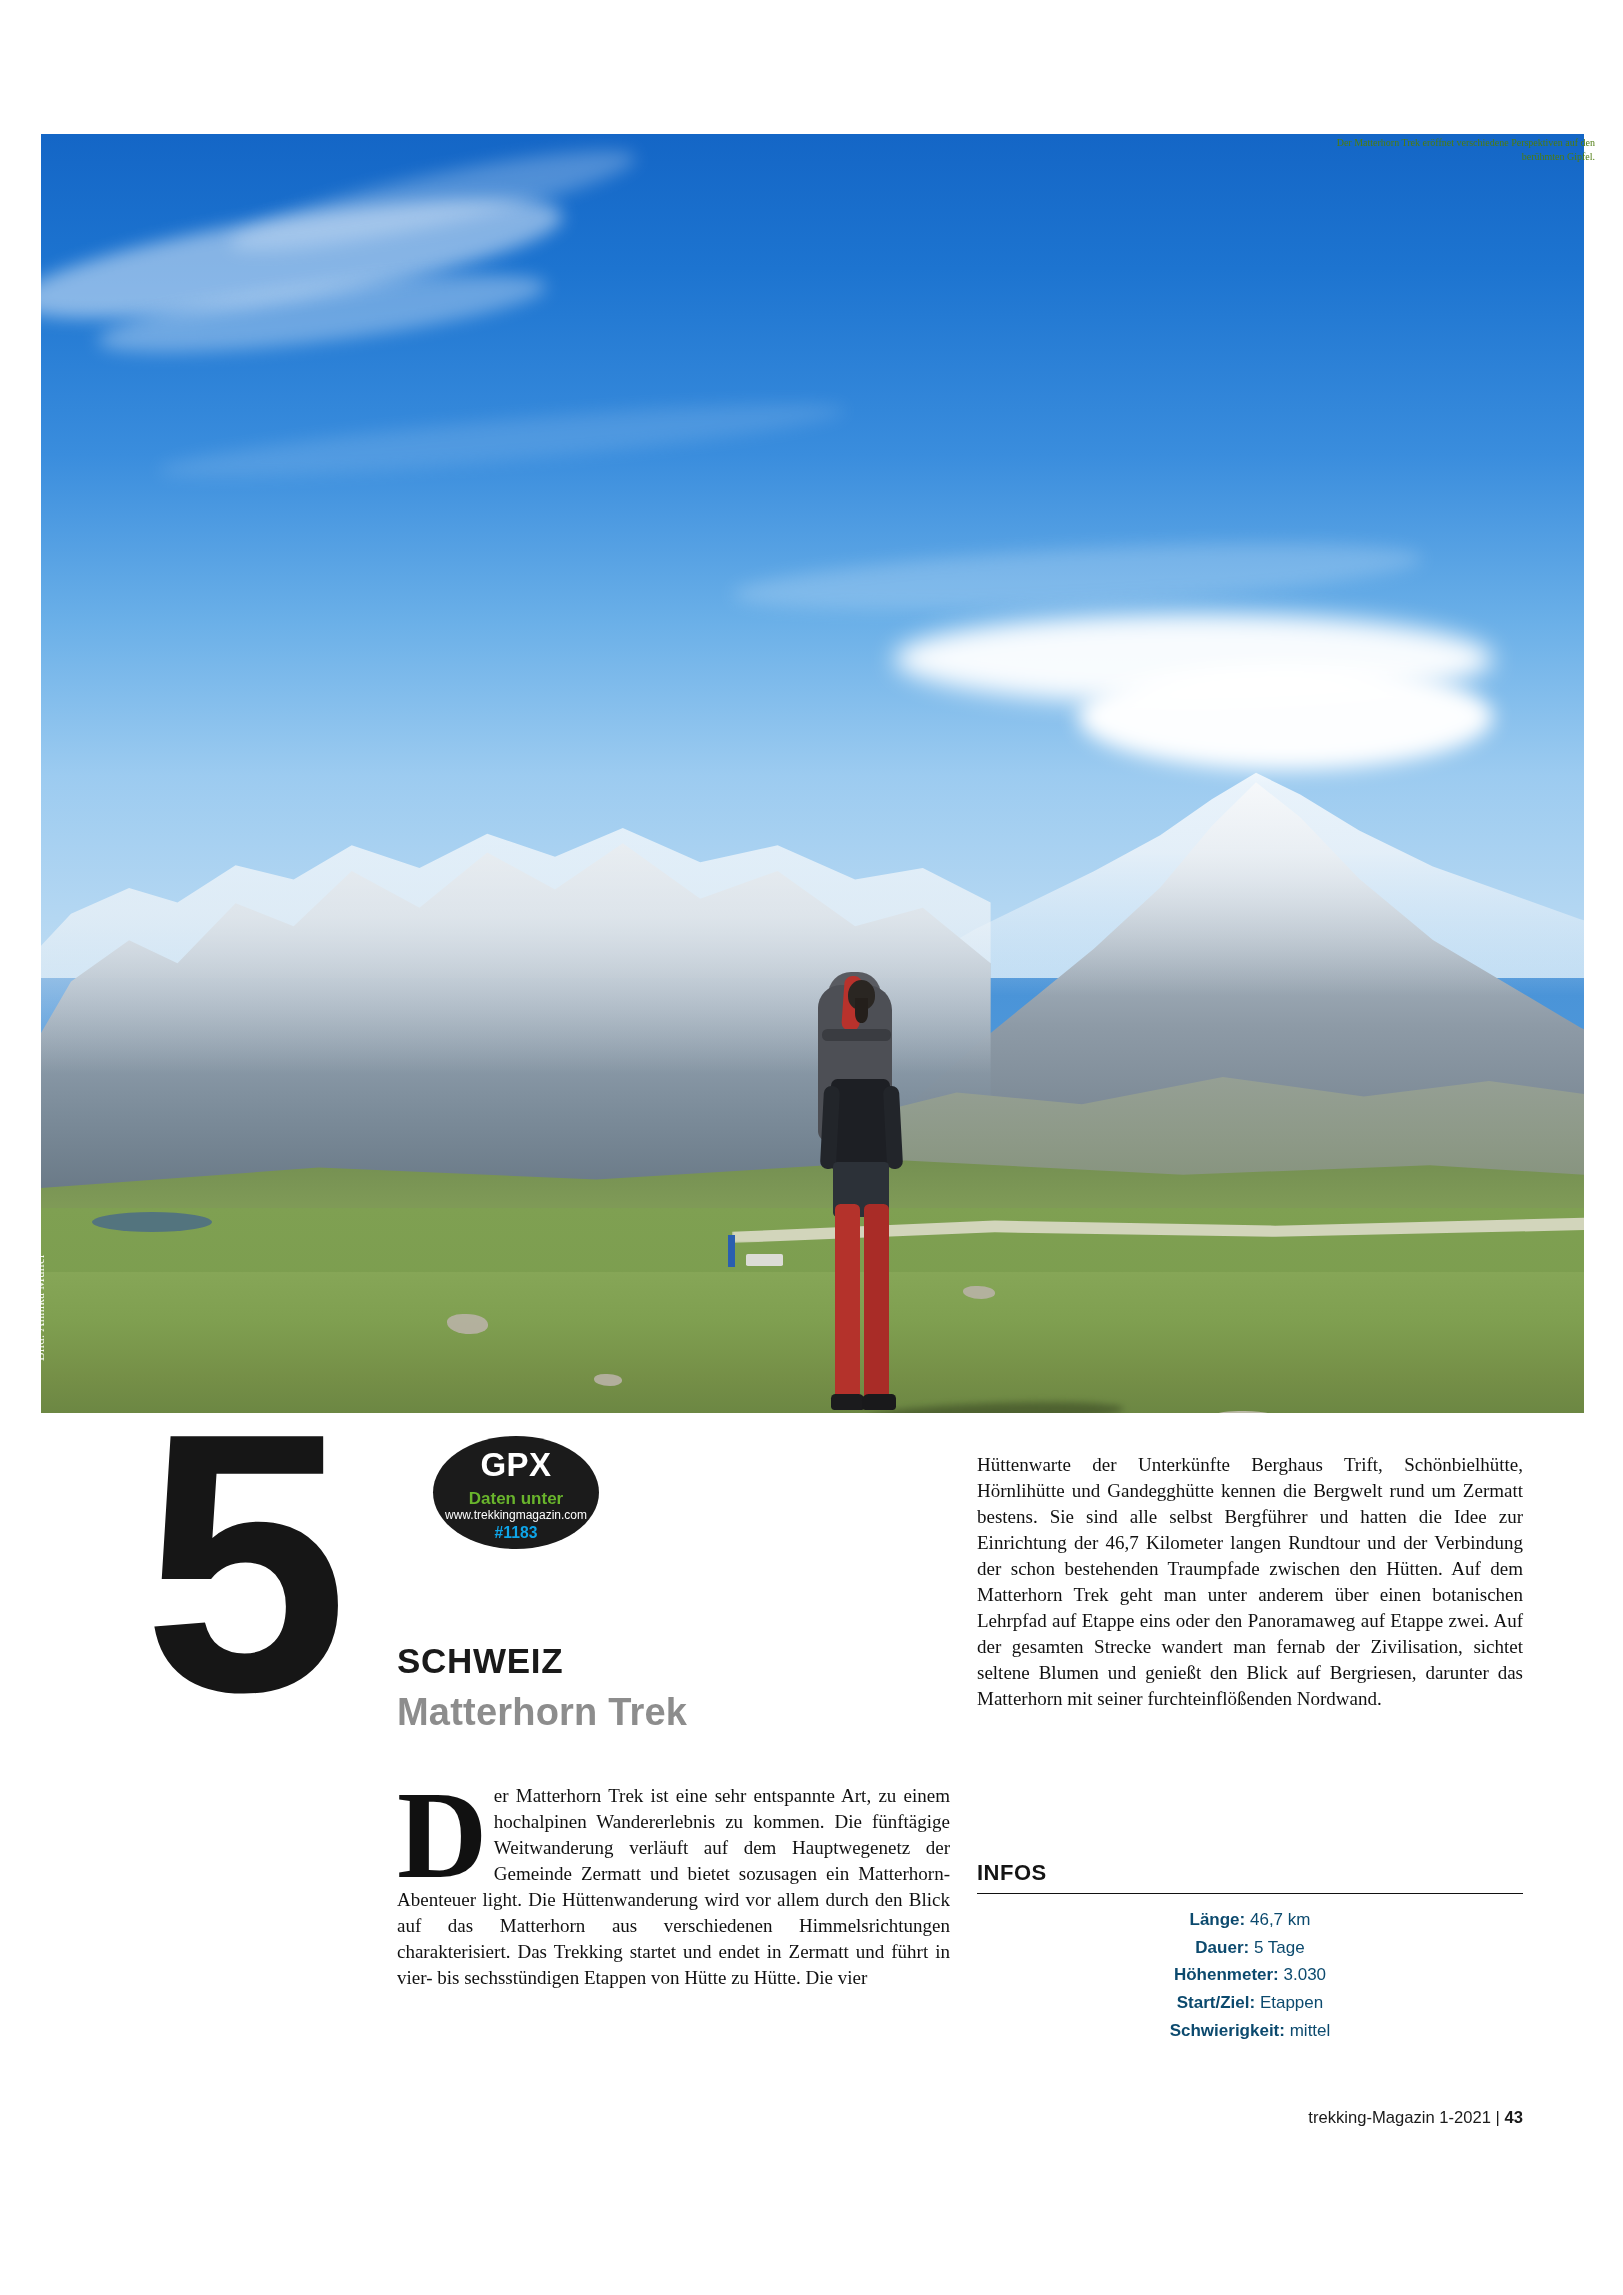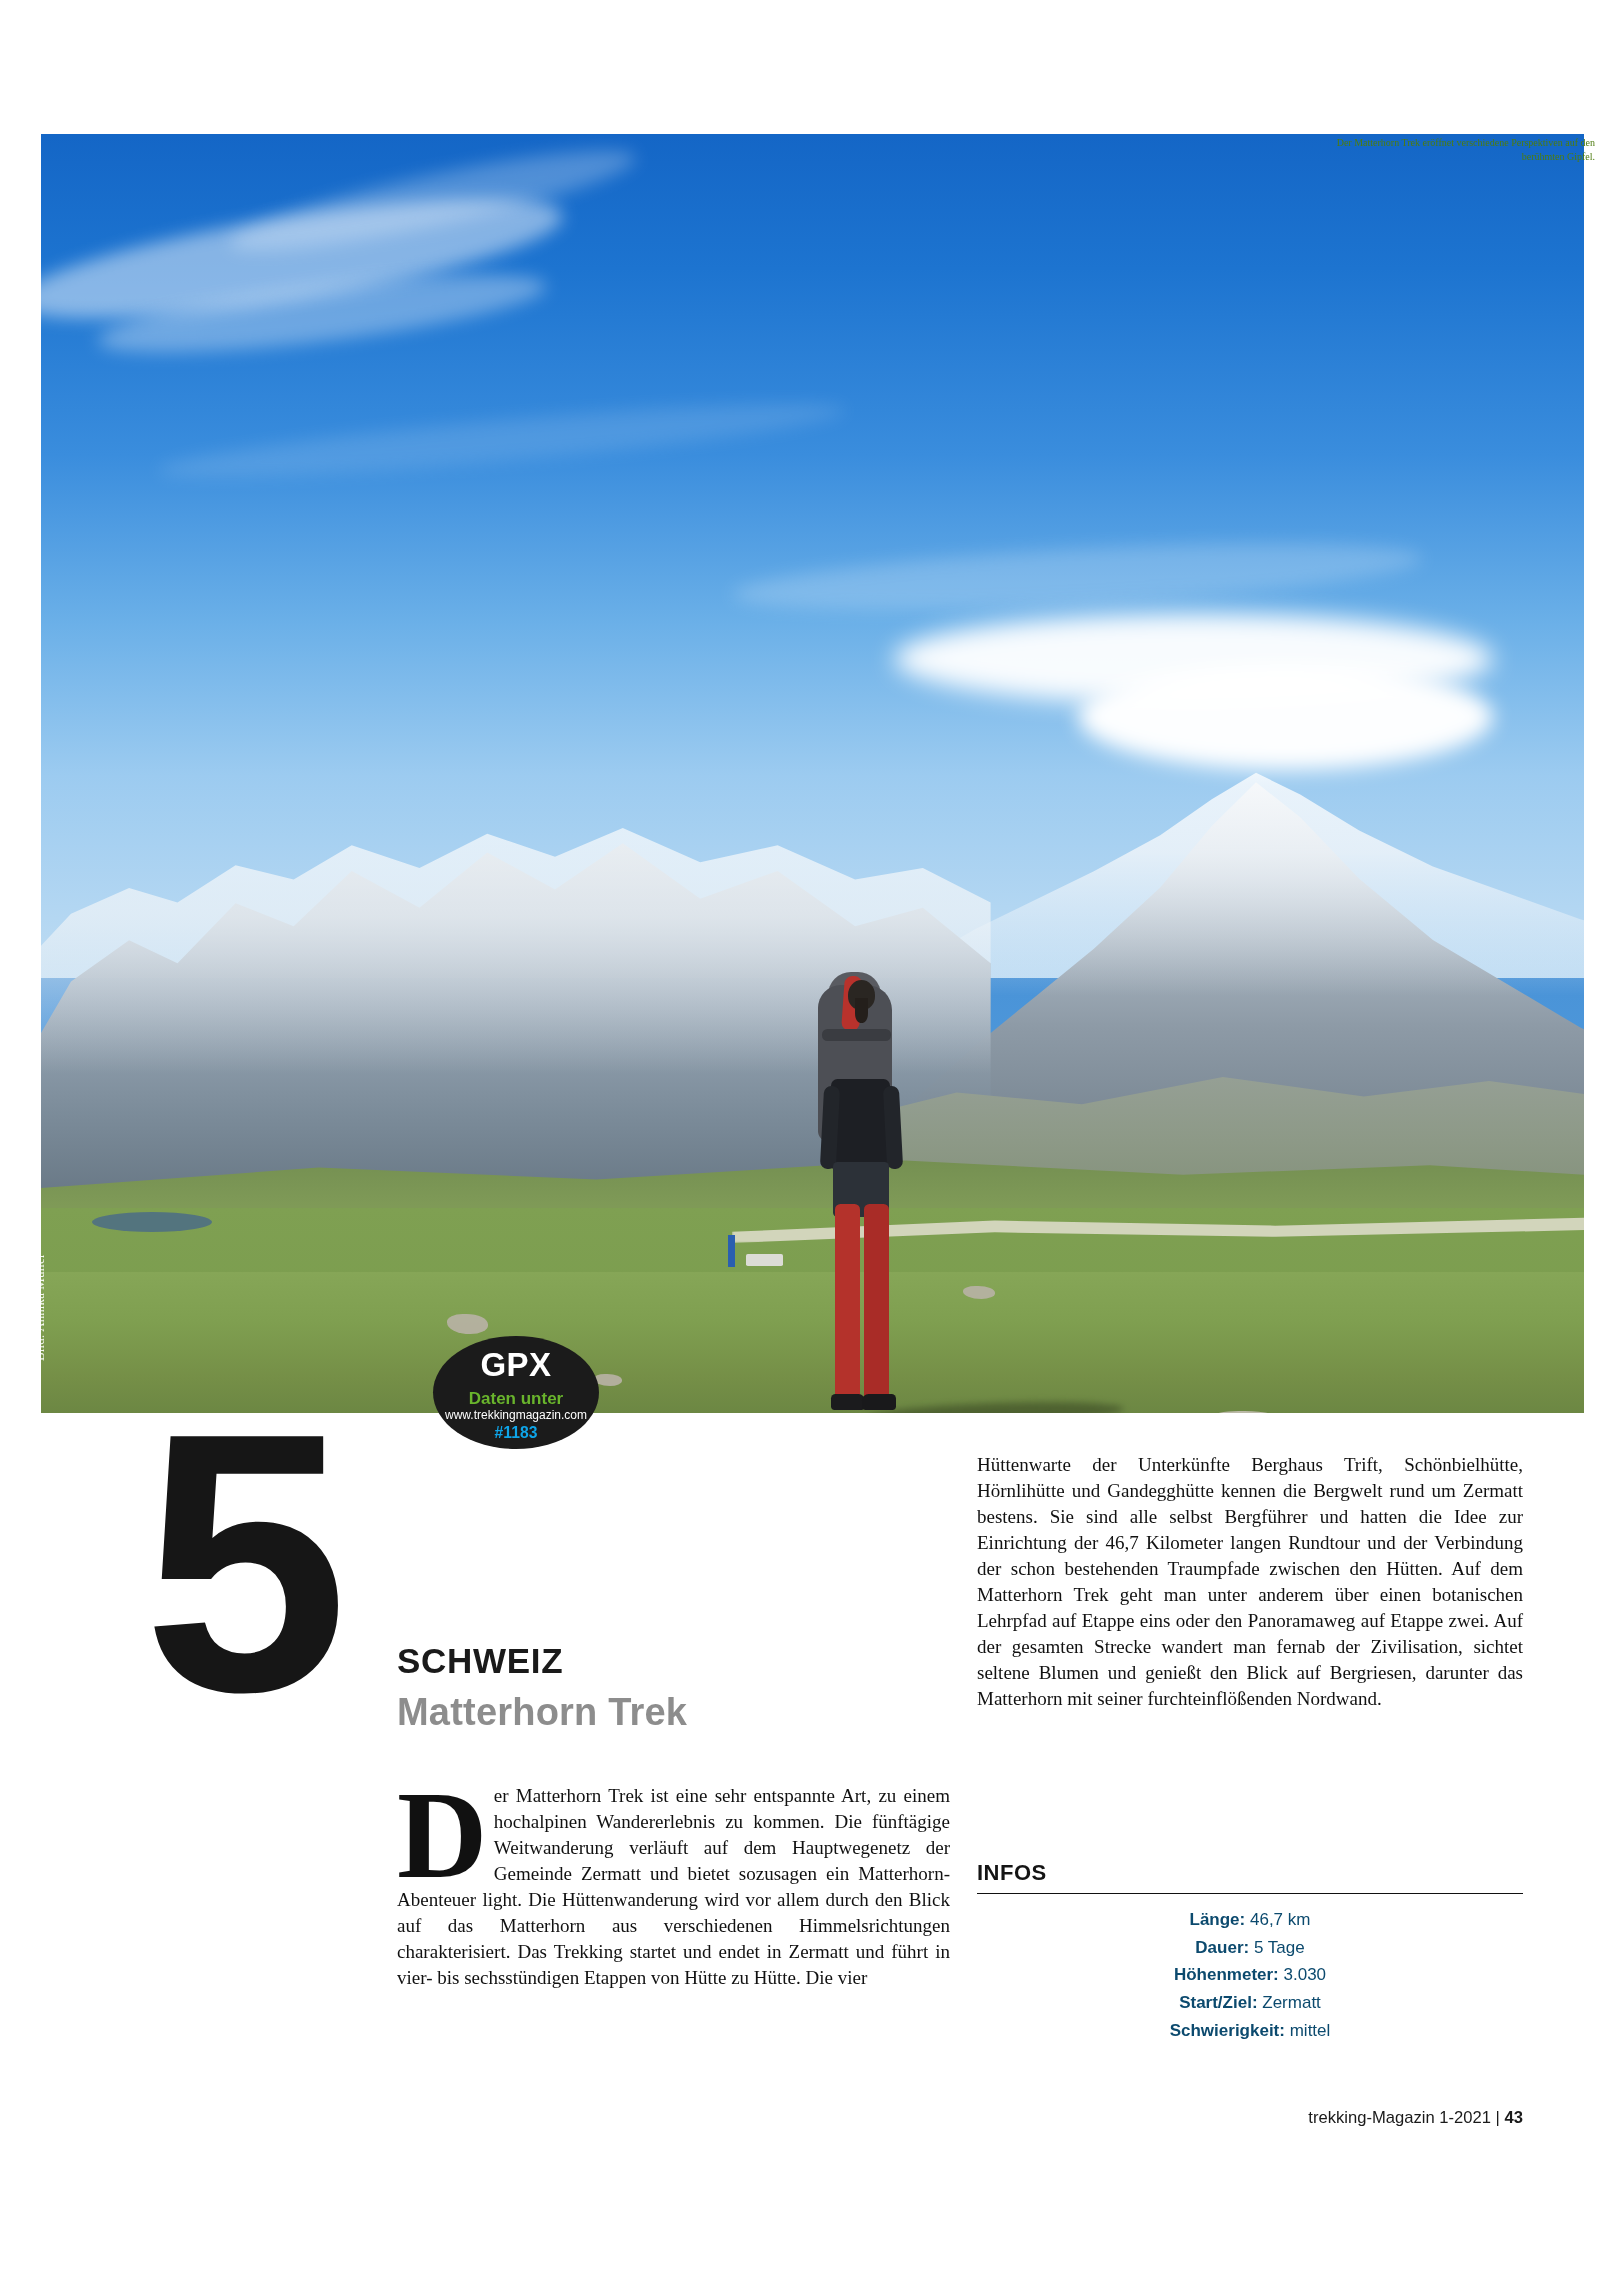--- a/index.html
+++ b/index.html
@@ -193,21 +193,21 @@
     font-family: Liberation Serif, serif;
     font-size: 10px;
     line-height: 1.38;
     color: #4d7c0f;
   }
 
   
   .gpx-badge {
     position: absolute;
     left: 433px;
-    top: 1336px;
+    top: 1436px;
     width: 166px;
     height: 113px;
     background: #1b1b1b;
     border-radius: 50% / 50%;
     text-align: center;
     color: #ffffff;
     font-family: "Liberation Sans", sans-serif;
     box-shadow: 0 0 0 0 rgba(0,0,0,0);
   }
   .gpx-title {
@@ -431,21 +431,21 @@
     <div class="row">
       <b>Dauer:</b>
       <span>5 Tage</span>
     </div>
     <div class="row">
       <b>Höhenmeter:</b>
       <span>3.030</span>
     </div>
     <div class="row">
       <b>Start/Ziel:</b>
-      <span>Zermatt</span>
+      <span>Etappen</span>
     </div>
     <div class="row">
       <b>Schwierigkeit:</b>
       <span>mittel</span>
     </div>
   </div>
 
   <div class="footer">
     <span>trekking-Magazin 1-2021</span>
     <span>|</span>

